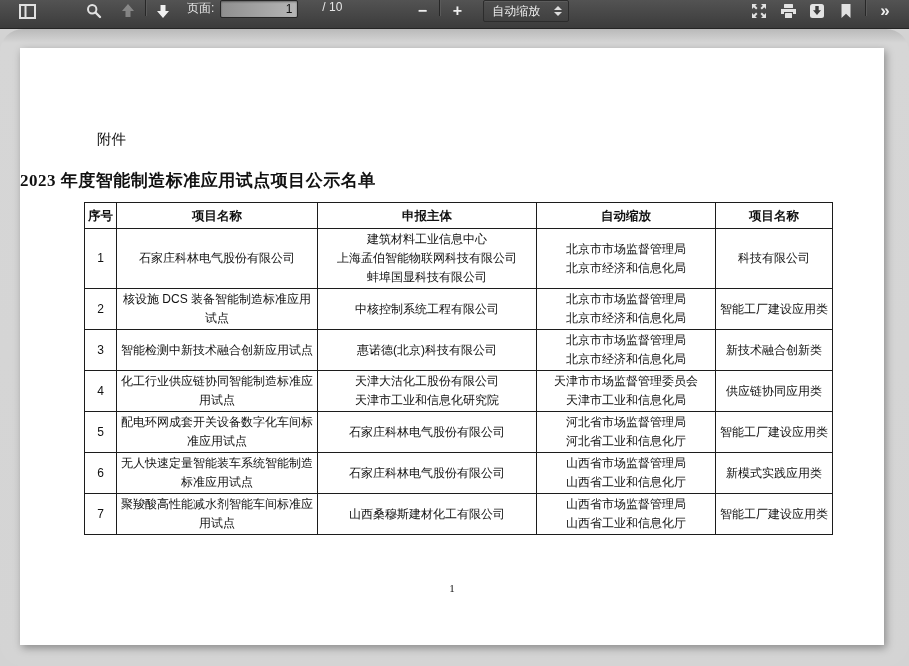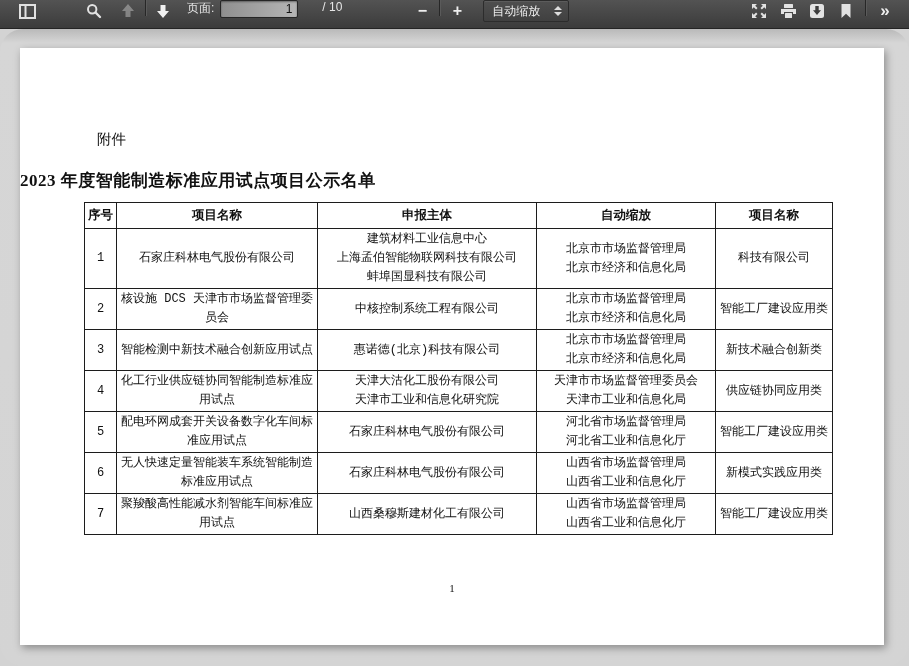--- a/index.html
+++ b/index.html
@@ -44,21 +44,21 @@
     background:#fff;box-shadow:2px 3px 8px rgba(0,0,0,.35);
     font-family:"Liberation Serif","DejaVu Serif",serif;color:#111;}
 
   .attachment{position:absolute;left:77px;top:82px;font-size:14.5px;}
   .doc-title{position:absolute;left:0;right:0;top:121px;text-align:left;
     font-size:17px;font-weight:bold;letter-spacing:.5px;}
 
   .doc-table{position:absolute;left:64px;top:154px;border-collapse:collapse;table-layout:fixed;}
   .doc-table th,.doc-table td{border:1px solid #1c1c1c;text-align:center;vertical-align:middle;
     font-size:12px;line-height:19px;padding:1px 3px;white-space:pre-line;
-    font-family:Liberation Mono, monospace;}
+    font-family:Liberation Sans, sans-serif;}
   .doc-table th{font-weight:bold;font-size:12.5px;height:21px;line-height:16px;padding:2px;}
 
   .footer-num{position:absolute;left:0;right:0;top:534px;text-align:center;font-size:11px;}
 </style>
 </head>
 <body>
 
 <div class="app">
 
   <div class="toolbar">
@@ -200,21 +200,21 @@
               <td>石家庄科林电气股份有限公司</td>
               <td>建筑材料工业信息中心
 上海孟伯智能物联网科技有限公司
 蚌埠国显科技有限公司</td>
               <td>北京市市场监督管理局
 北京市经济和信息化局</td>
               <td>科技有限公司</td>
             </tr>
             <tr>
               <td>2</td>
-              <td>核设施 DCS 天津市市场监督管理委员会</td>
+              <td>核设施 DCS 装备智能制造标准应用试点</td>
               <td>中核控制系统工程有限公司</td>
               <td>北京市市场监督管理局
 北京市经济和信息化局</td>
               <td>智能工厂建设应用类</td>
             </tr>
             <tr>
               <td>3</td>
               <td>智能检测中新技术融合创新应用试点</td>
               <td>惠诺德(北京)科技有限公司</td>
               <td>北京市市场监督管理局

